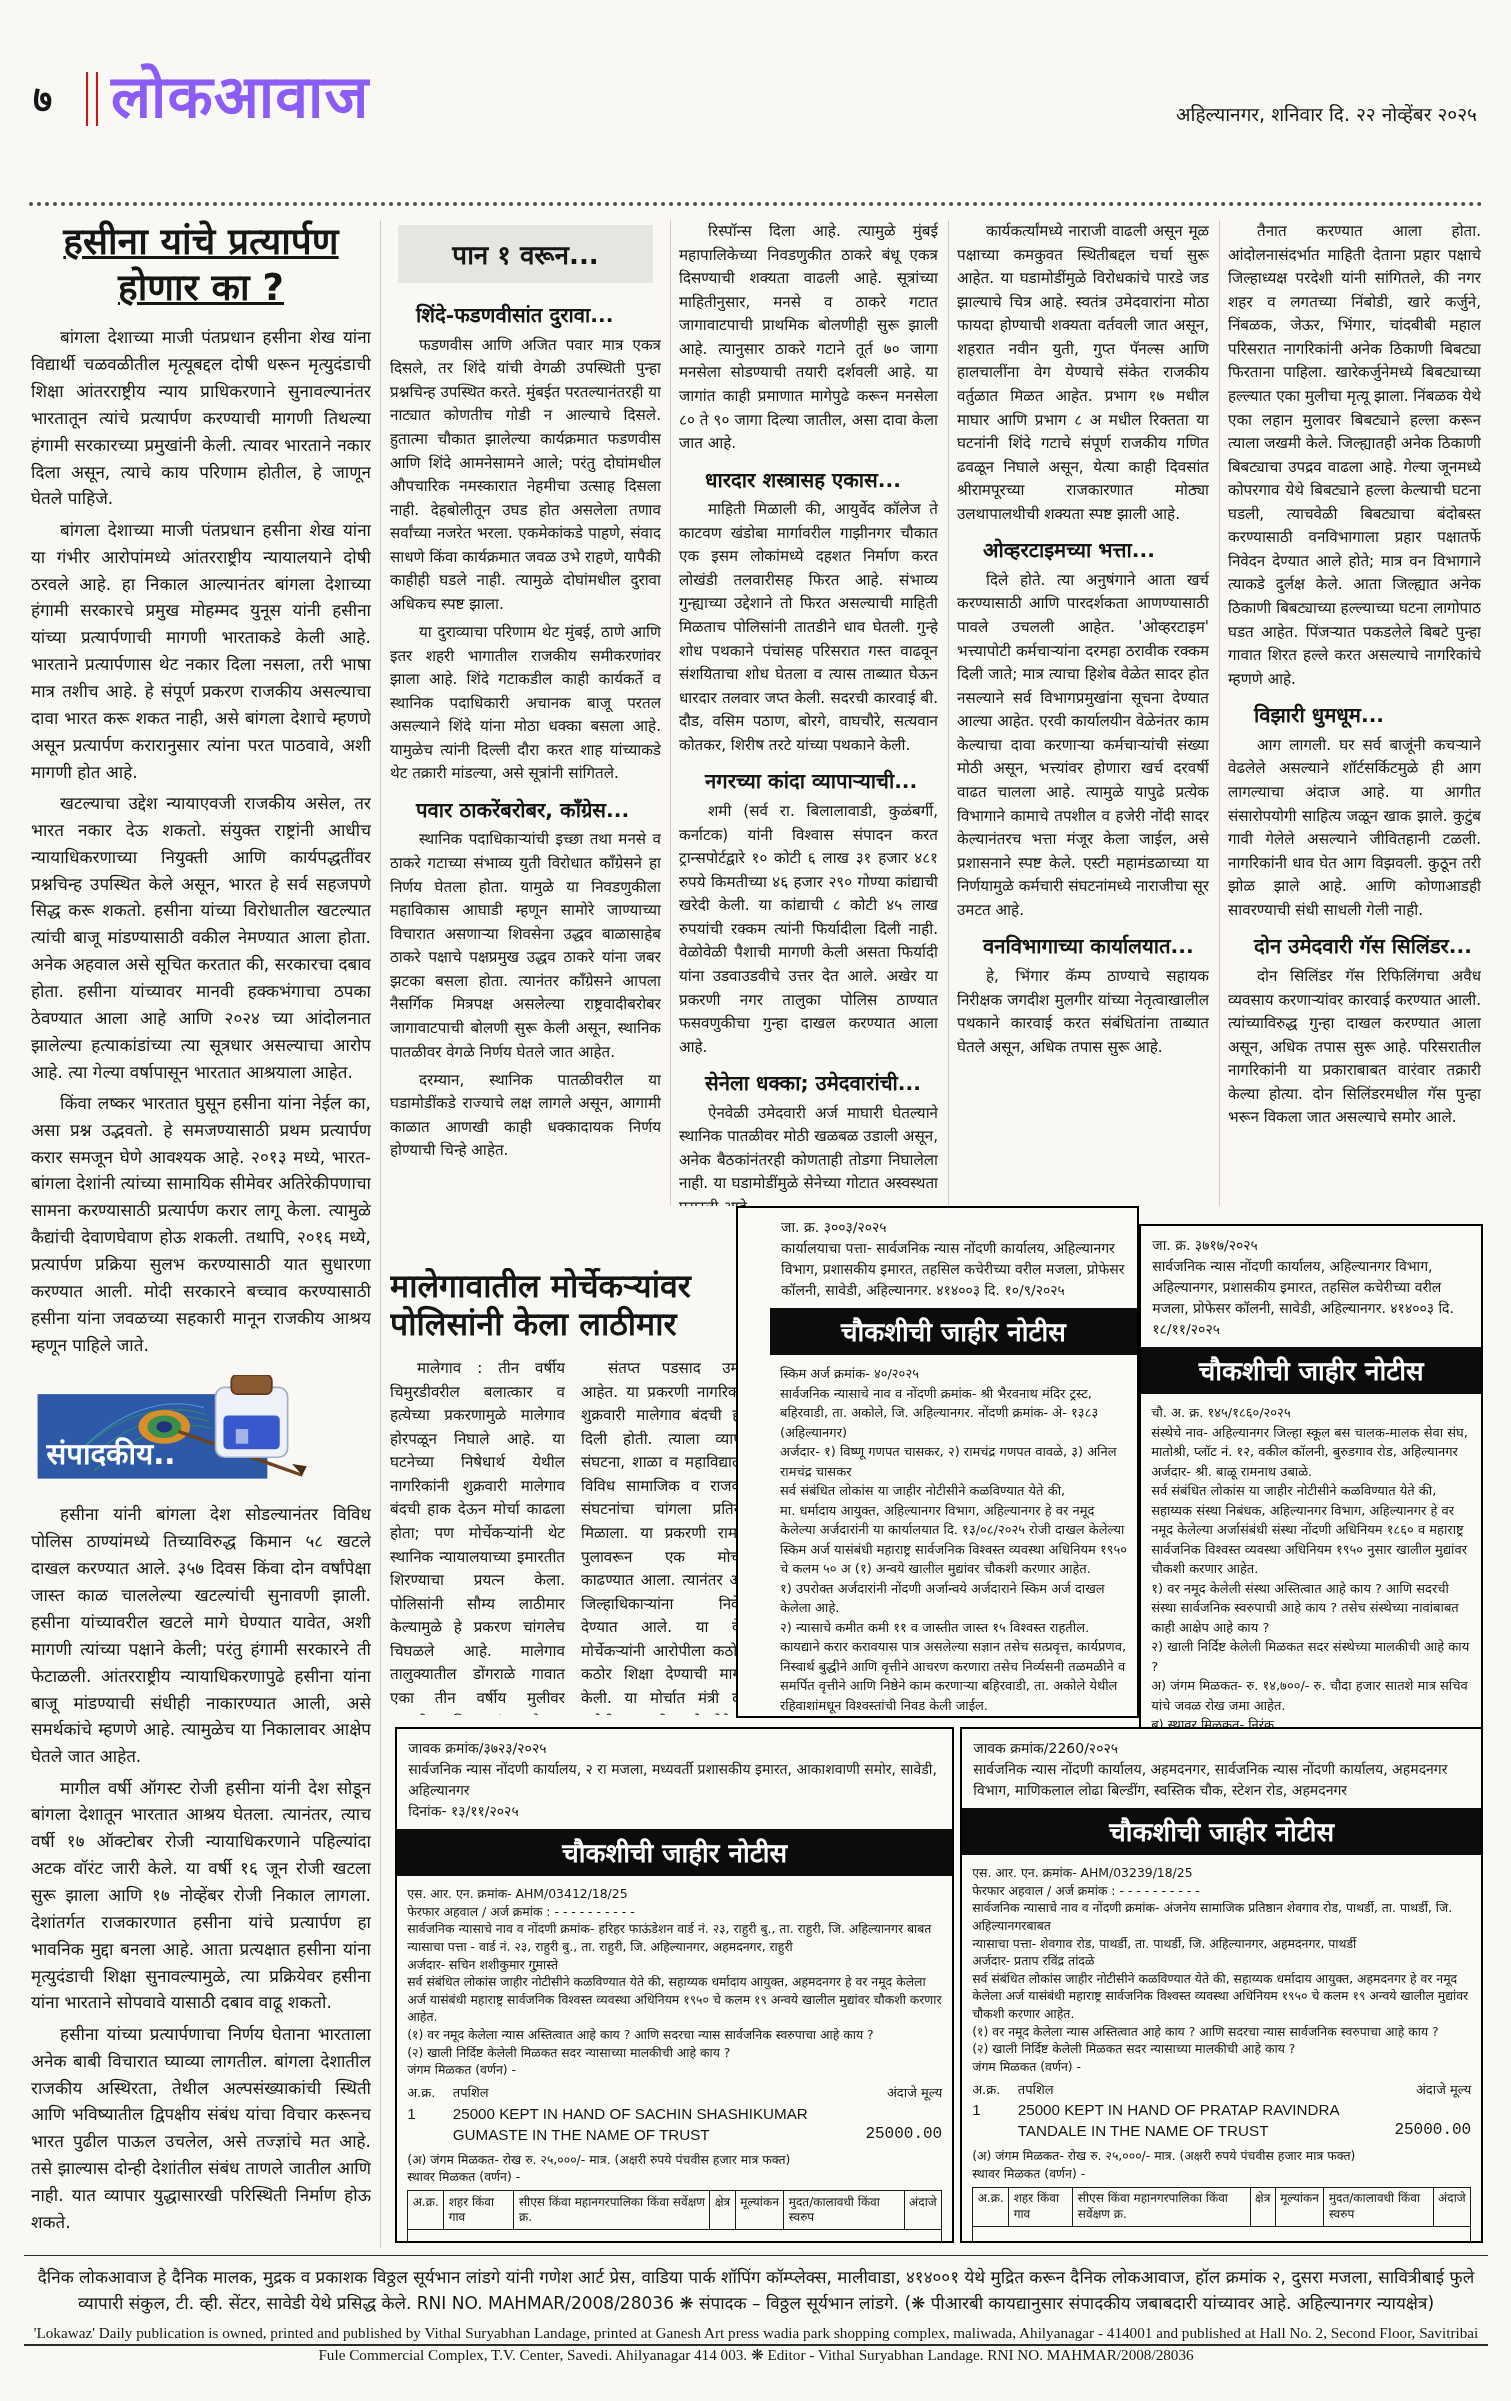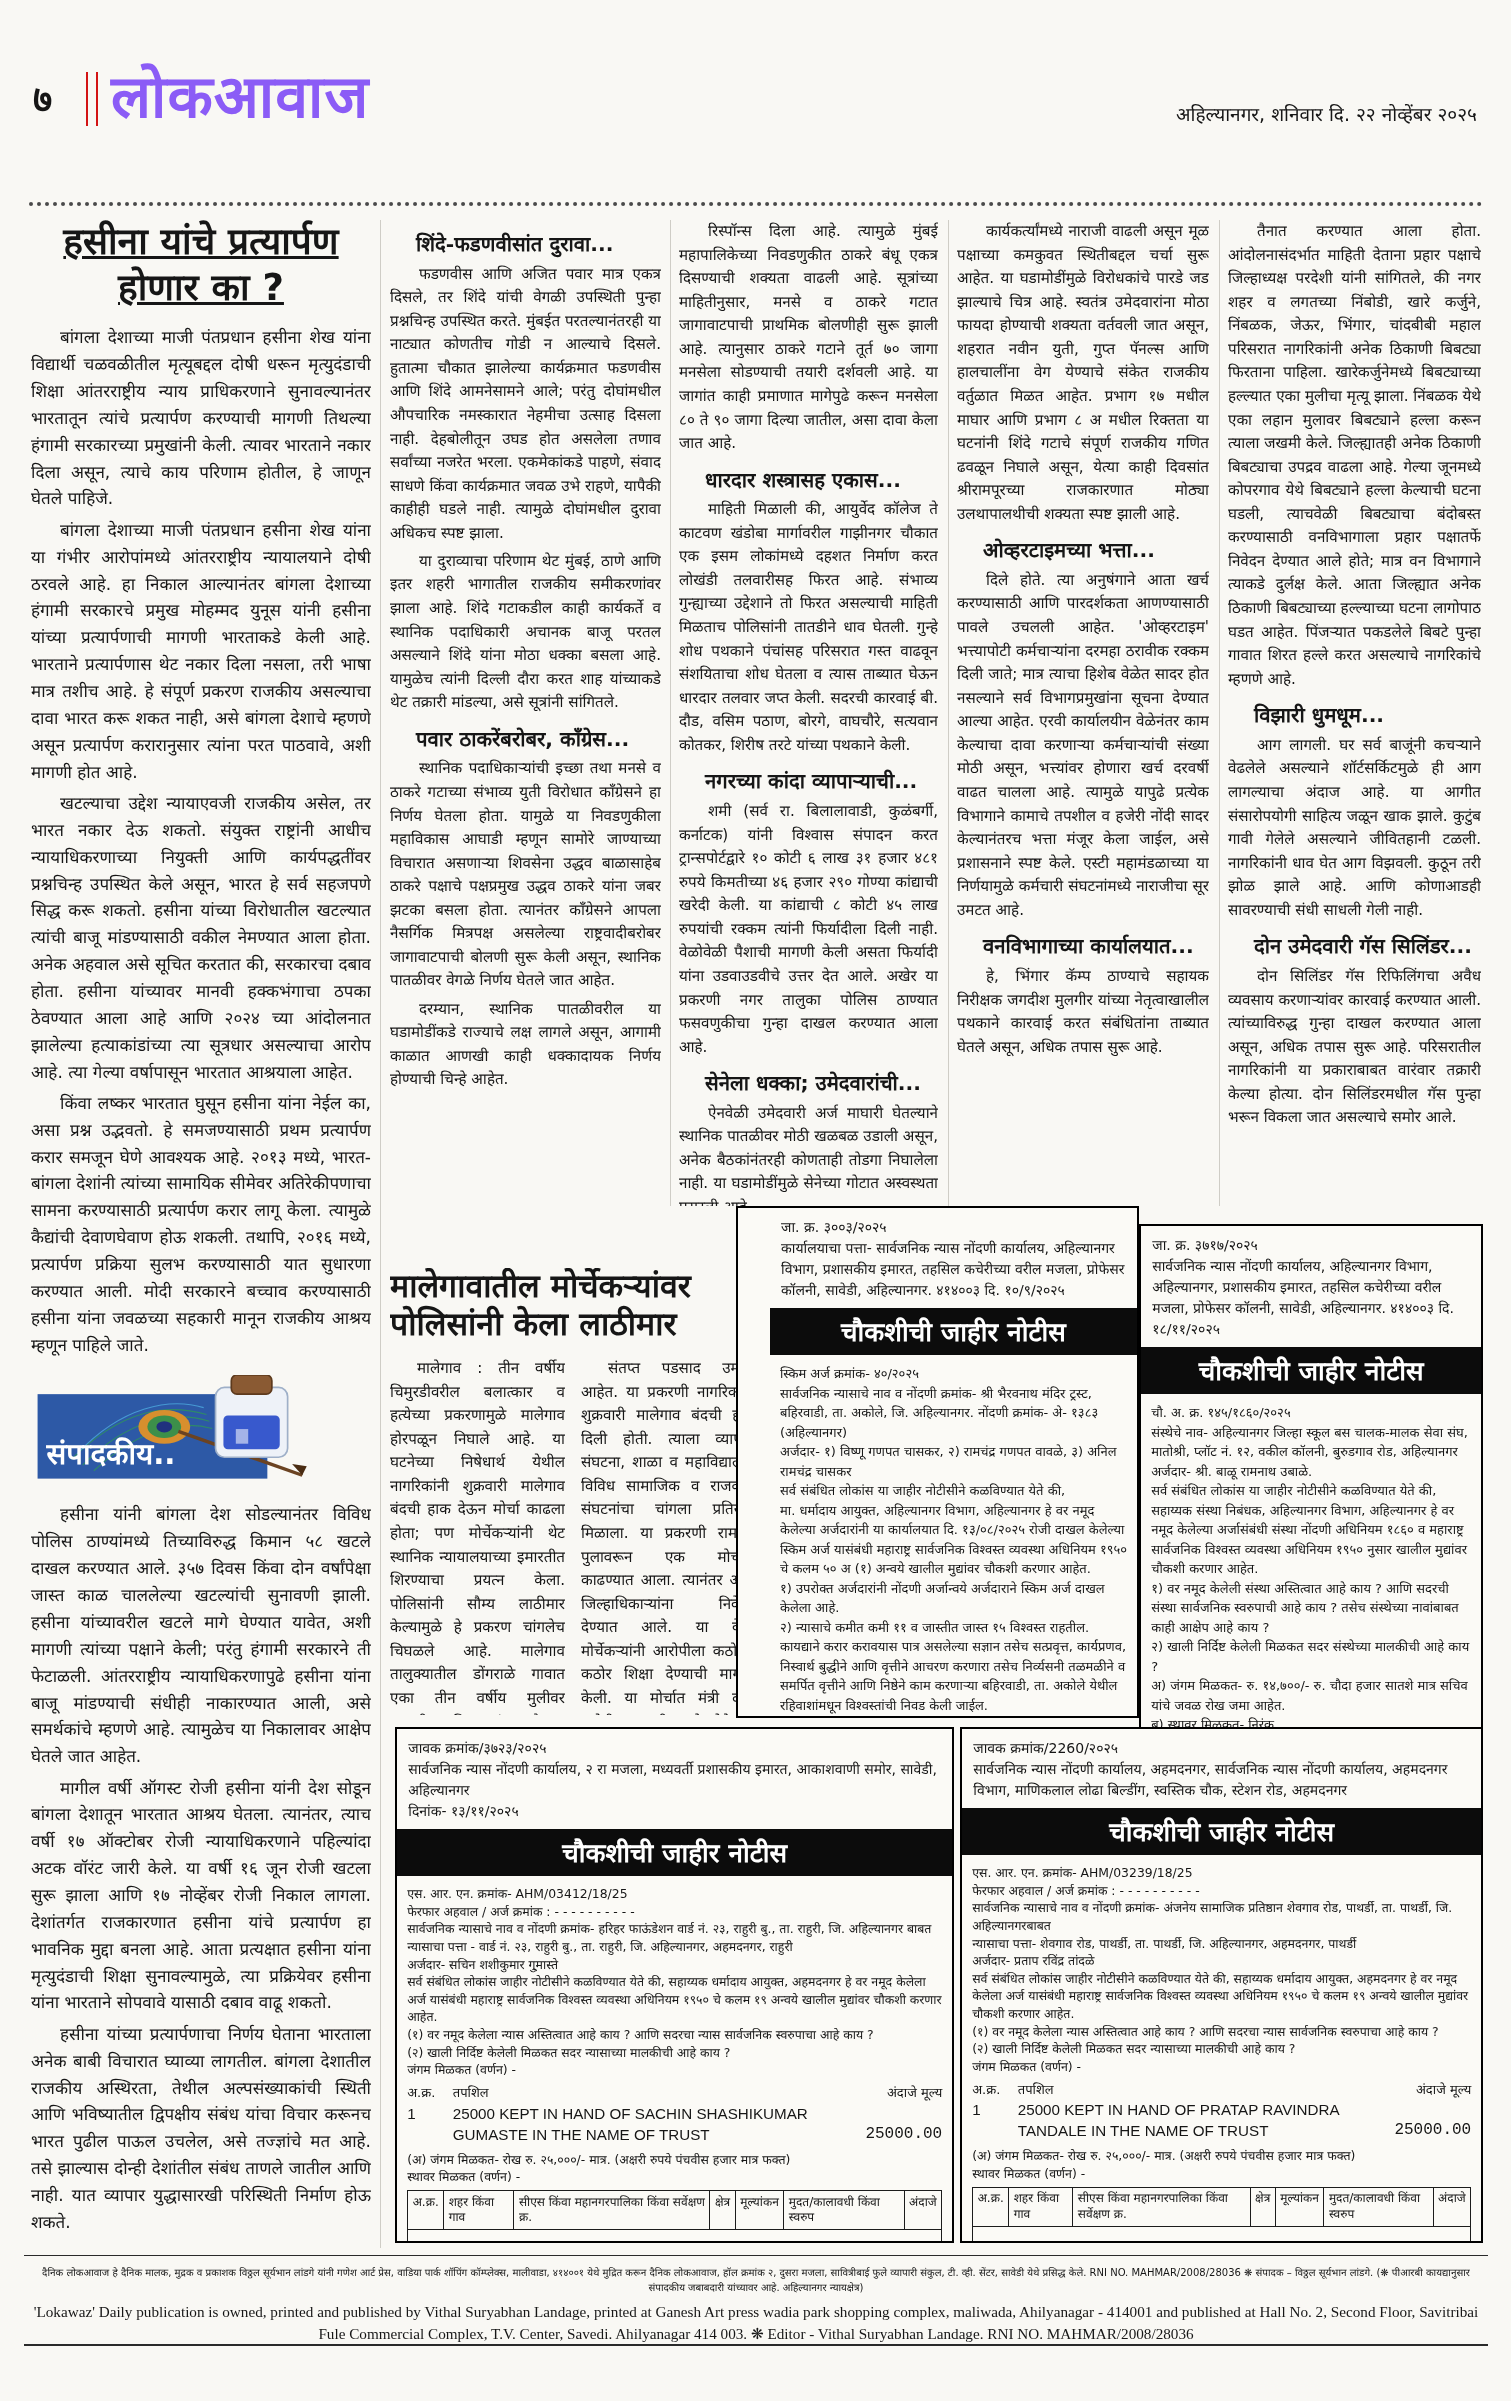--- a/index.html
+++ b/index.html
@@ -41,21 +41,21 @@
   .entable .val{text-align:right;align-self:end;font-family:Liberation Mono, monospace;font-size:16px;}
   .entable .hdr{font-weight:normal;}
   .entable .hval{text-align:right;}
   table.sthavar{width:100%;border-collapse:collapse;margin:4.5px 0 5.6px;}
   table.sthavar th,table.sthavar td{border:1.7px solid #1c1c1c;font-size:12px;font-weight:normal;
            padding:3.4px 4.5px;text-align:left;vertical-align:top;line-height:1.3;}
   table.sthavar td.empty{height:26px;}
   
   .footer{position:absolute;left:24px;right:24px;top:2255px;border-top:1.7px solid #2a2a2a;
           padding-top:9px;text-align:center;}
-  .f-mr{font-size:10px;line-height:1.5;}
+  .f-mr{font-size:17px;line-height:1.5;}
   .f-en{font-family:"Liberation Serif",serif;font-size:15.2px;line-height:1.5;margin-top:5.6px;}
   .f-rule{position:absolute;left:24px;right:24px;top:2344px;height:1.7px;background:#2a2a2a;}
 </style>
 </head>
 <body>
 
 <div id="page">
 
   <div class="pagenum">७</div>
   <div class="mastbar"></div>
@@ -102,20 +102,21 @@
     </div>
     <div>
         <p class="para">हसीना यांनी बांगला देश सोडल्यानंतर विविध पोलिस ठाण्यांमध्ये तिच्याविरुद्ध किमान ५८ खटले दाखल करण्यात आले. ३५७ दिवस किंवा दोन वर्षांपेक्षा जास्त काळ चाललेल्या खटल्यांची सुनावणी झाली. हसीना यांच्यावरील खटले मागे घेण्यात यावेत, अशी मागणी त्यांच्या पक्षाने केली; परंतु हंगामी सरकारने ती फेटाळली. आंतरराष्ट्रीय न्यायाधिकरणापुढे हसीना यांना बाजू मांडण्याची संधीही नाकारण्यात आली, असे समर्थकांचे म्हणणे आहे. त्यामुळेच या निकालावर आक्षेप घेतले जात आहेत.</p>
         <p class="para">मागील वर्षी ऑगस्ट रोजी हसीना यांनी देश सोडून बांगला देशातून भारतात आश्रय घेतला. त्यानंतर, त्याच वर्षी १७ ऑक्टोबर रोजी न्यायाधिकरणाने पहिल्यांदा अटक वॉरंट जारी केले. या वर्षी १६ जून रोजी खटला सुरू झाला आणि १७ नोव्हेंबर रोजी निकाल लागला. देशांतर्गत राजकारणात हसीना यांचे प्रत्यार्पण हा भावनिक मुद्दा बनला आहे. आता प्रत्यक्षात हसीना यांना मृत्युदंडाची शिक्षा सुनावल्यामुळे, त्या प्रक्रियेवर हसीना यांना भारताने सोपवावे यासाठी दबाव वाढू शकतो.</p>
         <p class="para">हसीना यांच्या प्रत्यार्पणाचा निर्णय घेताना भारताला अनेक बाबी विचारात घ्याव्या लागतील. बांगला देशातील राजकीय अस्थिरता, तेथील अल्पसंख्याकांची स्थिती आणि भविष्यातील द्विपक्षीय संबंध यांचा विचार करूनच भारत पुढील पाऊल उचलेल, असे तज्ज्ञांचे मत आहे. तसे झाल्यास दोन्ही देशांतील संबंध ताणले जातील आणि नाही. यात व्यापार युद्धासारखी परिस्थिती निर्माण होऊ शकते.</p>
       </div>
   </div>
 
   <div class="col" style="left:390px;top:220px;width:271px;height:1042px;">
     <div>
+        <div class="graybox">पान १ वरून...</div>
         <h3 class="subhead">शिंदे-फडणवीसांत दुरावा...</h3>
         <p class="para">फडणवीस आणि अजित पवार मात्र एकत्र दिसले, तर शिंदे यांची वेगळी उपस्थिती पुन्हा प्रश्नचिन्ह उपस्थित करते. मुंबईत परतल्यानंतरही या नाट्यात कोणतीच गोडी न आल्याचे दिसले. हुतात्मा चौकात झालेल्या कार्यक्रमात फडणवीस आणि शिंदे आमनेसामने आले; परंतु दोघांमधील औपचारिक नमस्कारात नेहमीचा उत्साह दिसला नाही. देहबोलीतून उघड होत असलेला तणाव सर्वांच्या नजरेत भरला. एकमेकांकडे पाहणे, संवाद साधणे किंवा कार्यक्रमात जवळ उभे राहणे, यापैकी काहीही घडले नाही. त्यामुळे दोघांमधील दुरावा अधिकच स्पष्ट झाला.</p>
         <p class="para">या दुराव्याचा परिणाम थेट मुंबई, ठाणे आणि इतर शहरी भागातील राजकीय समीकरणांवर झाला आहे. शिंदे गटाकडील काही कार्यकर्ते व स्थानिक पदाधिकारी अचानक बाजू परतल असल्याने शिंदे यांना मोठा धक्का बसला आहे. यामुळेच त्यांनी दिल्ली दौरा करत शाह यांच्याकडे थेट तक्रारी मांडल्या, असे सूत्रांनी सांगितले.</p>
         <h3 class="subhead">पवार ठाकरेंबरोबर, काँग्रेस...</h3>
         <p class="para">स्थानिक पदाधिकाऱ्यांची इच्छा तथा मनसे व ठाकरे गटाच्या संभाव्य युती विरोधात काँग्रेसने हा निर्णय घेतला होता. यामुळे या निवडणुकीला महाविकास आघाडी म्हणून सामोरे जाण्याच्या विचारात असणाऱ्या शिवसेना उद्धव बाळासाहेब ठाकरे पक्षाचे पक्षप्रमुख उद्धव ठाकरे यांना जबर झटका बसला होता. त्यानंतर काँग्रेसने आपला नैसर्गिक मित्रपक्ष असलेल्या राष्ट्रवादीबरोबर जागावाटपाची बोलणी सुरू केली असून, स्थानिक पातळीवर वेगळे निर्णय घेतले जात आहेत.</p>
         <p class="para">दरम्यान, स्थानिक पातळीवरील या घडामोडींकडे राज्याचे लक्ष लागले असून, आगामी काळात आणखी काही धक्कादायक निर्णय होण्याची चिन्हे आहेत.</p>
       </div>
   </div>
   <div class="col" style="left:679px;top:220px;width:259px;height:986px;">
     <div>

